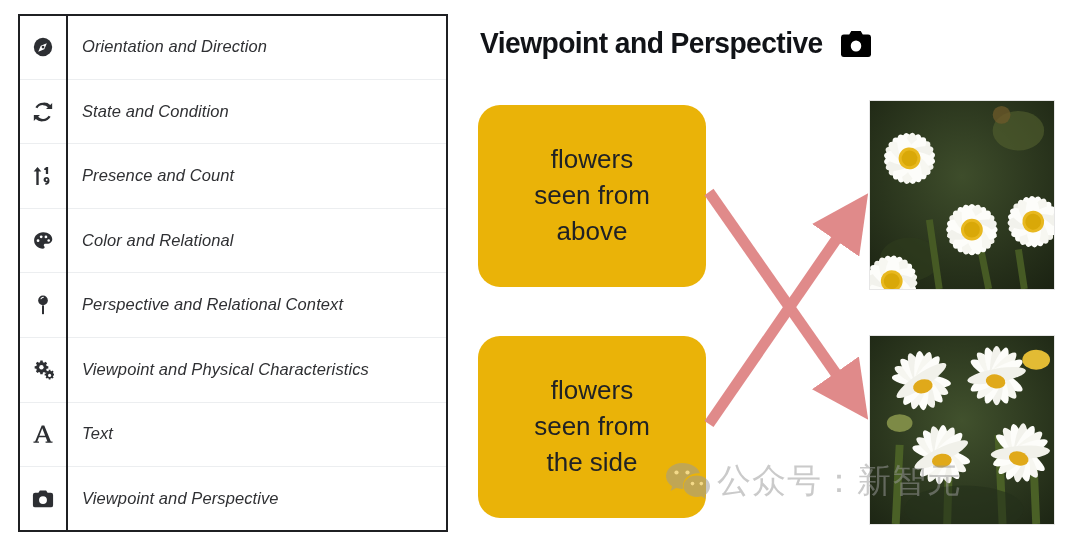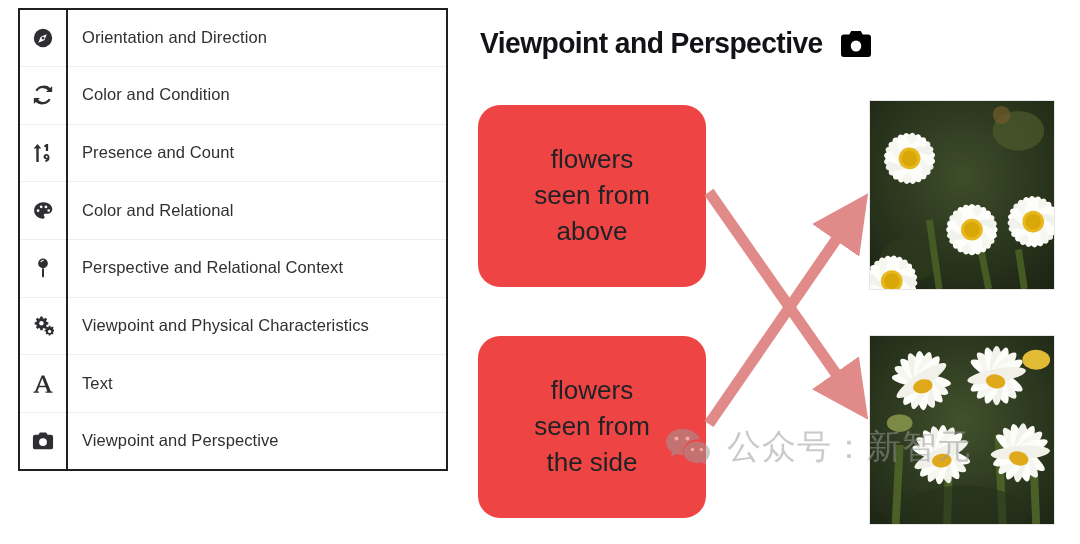--- a/index.html
+++ b/index.html
@@ -8,25 +8,26 @@
     width: 1080px; height: 544px;
     background: #ffffff;
     font-family: "Liberation Sans", sans-serif;
     overflow: hidden;
   }
   #root { position: relative; width: 1080px; height: 544px; background: #fff; }
 
   
   .cat-table {
     position: absolute;
-    left: 18px; top: 8px;
-    width: 430px; height: 463px;
+    left: 18px; top: 14px;
+    width: 430px; height: 518px;
     border: 2px solid #1f2023;
     border-collapse: collapse;
     background: #fff;
+    font-style: italic;
   }
   .cat-table table { width: 100%; height: 100%; border-collapse: collapse; }
   .cat-row { border-bottom: 1px solid #eceef0; }
   .cat-row:last-child { border-bottom: none; }
   .icon-cell {
     width: 47px;
     border-right: 2px solid #1f2023;
     text-align: center;
     vertical-align: middle;
     padding: 0;
@@ -53,21 +54,21 @@
     white-space: nowrap;
     transform: scaleX(.94);
     transform-origin: left center;
   }
   .title-cam { display: inline-block; width: 32px; height: 26px; margin-left: 12px; vertical-align: -4px; }
   .title-cam svg { display: block; width: 32px; height: 26px; fill: #000; }
 
   .card {
     position: absolute;
     width: 228px; height: 182px;
-    background: #ef4444;
+    background: #eab308;
     border-radius: 22px;
     display: flex; align-items: center; justify-content: center;
   }
   .card-text {
     font-size: 26px; color: #202225;
     text-align: center; line-height: 1.38;
     white-space: pre-line;
   }
   #card-above { left: 18px; top: 105px; }
   #card-side  { left: 18px; top: 336px; }
@@ -80,22 +81,22 @@
     overflow: hidden;
   }
   #photo-above { left: 409px; top: 100px; }
   #photo-side  { left: 409px; top: 335px; }
   .photo svg { display: block; width: 100%; height: 100%; }
 
   .arrows { position: absolute; left: 0; top: 0; width: 620px; height: 544px; pointer-events: none; }
 
   
   .watermark {
-    position: absolute; left: 205px; top: 424px;
-    display: flex; align-items: center; gap: 16px;
+    position: absolute; left: 205px; top: 458px;
+    display: flex; align-items: center; gap: 6px;
     opacity: .52;
   }
   .wm-logo { width: 46px; height: 40px; }
   .wm-logo svg { display: block; width: 46px; height: 40px; fill: #9b9b9b; }
   .wm-text {
     font-size: 34px; color: #9b9b9b;
     font-family: "DejaVu Sans", sans-serif;
     letter-spacing: 1px; white-space: nowrap;
   }
 </style>
@@ -113,21 +114,21 @@
                   <path d="M16.2 7.8 9.6 10.6 6.8 17.2l6.6-2.8z" fill="#fff"></path>
                   <circle cx="12" cy="12" r="1.5"></circle>
                 </svg></span></td>
             <td class="label-cell">Orientation and Direction</td>
           </tr>
           <tr class="cat-row">
             <td class="icon-cell"><span class="ico"><svg viewBox="0 0 24 24">
                   <path d="M12 4.5c2.1 0 4 .9 5.3 2.3l-2 2H22V2.3l-2.1 2.1A9.4 9.4 0 0 0 12 1.8c-3.6 0-6.7 2-8.3 4.9l2.2 1.2A6.9 6.9 0 0 1 12 4.5z"></path>
                   <path d="M12 19.5c-2.1 0-4-.9-5.3-2.3l2-2H2v6.5l2.1-2.1a9.4 9.4 0 0 0 7.9 2.6c3.6 0 6.7-2 8.3-4.9l-2.2-1.2a6.9 6.9 0 0 1-6.1 3.4z"></path>
                 </svg></span></td>
-            <td class="label-cell">Color and Condition</td>
+            <td class="label-cell">State and Condition</td>
           </tr>
           <tr class="cat-row">
             <td class="icon-cell"><span class="ico"><svg viewBox="0 0 24 24">
                   <path d="M6 2.2 1.8 7h2.9v14.8h2.6V7h2.9z"></path>
                   <path d="M17.6 2.3h-2.4c-.3.9-.9 1.4-1.9 1.6v1.6h1.8v4.2h2.5z"></path>
                   <path d="M15.9 13.2c-1.9 0-3.3 1.3-3.3 3 0 1.6 1.1 2.7 2.6 2.7.4 0 .8-.1 1.1-.3-.2.6-.9 1.1-1.9 1.2l.3 1.9c2.6-.2 4.4-2 4.4-4.6 0-2.3-1.3-3.9-3.2-3.9zm.1 1.8c.6 0 1 .5 1 1.2s-.4 1.2-1 1.2-1-.5-1-1.2.4-1.2 1-1.2z"></path>
                 </svg></span></td>
             <td class="label-cell">Presence and Count</td>
           </tr>
           <tr class="cat-row">

